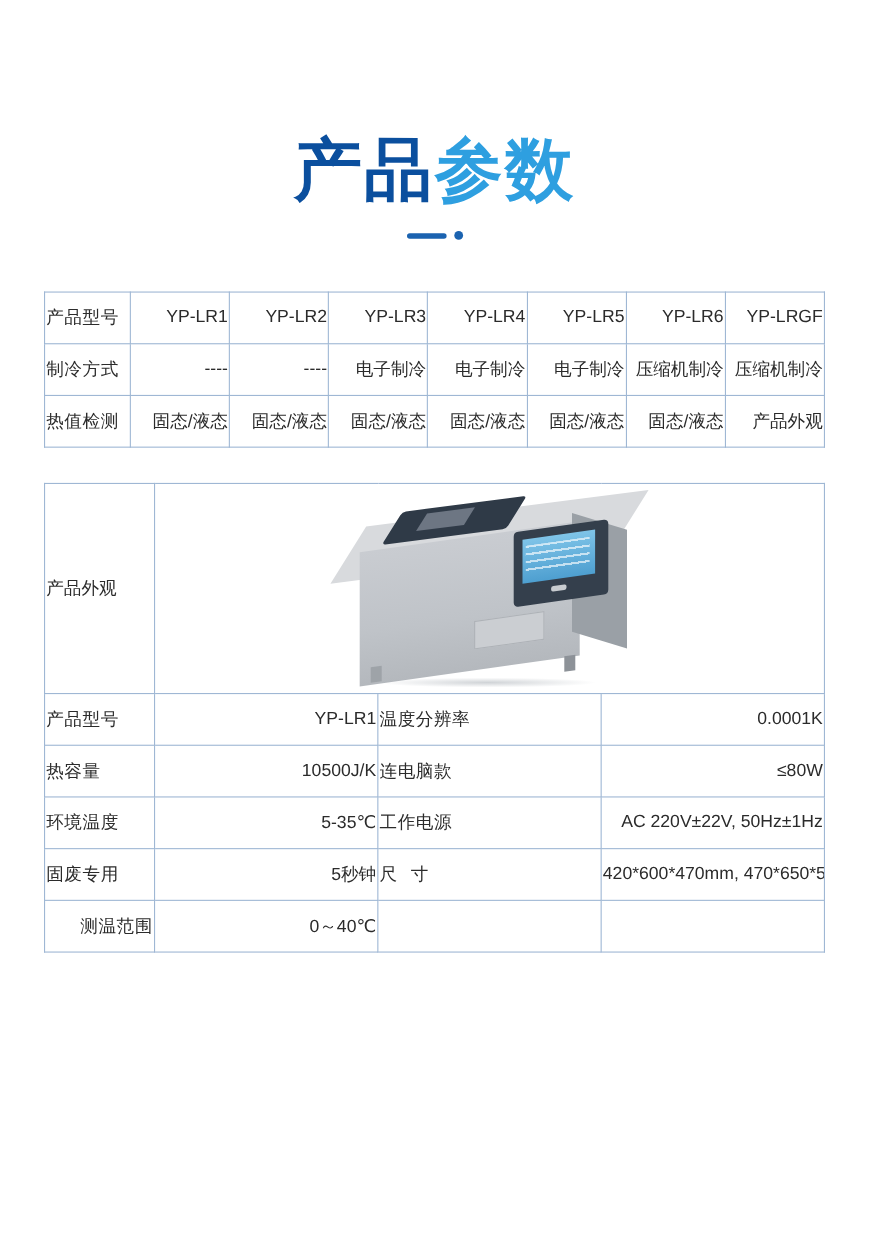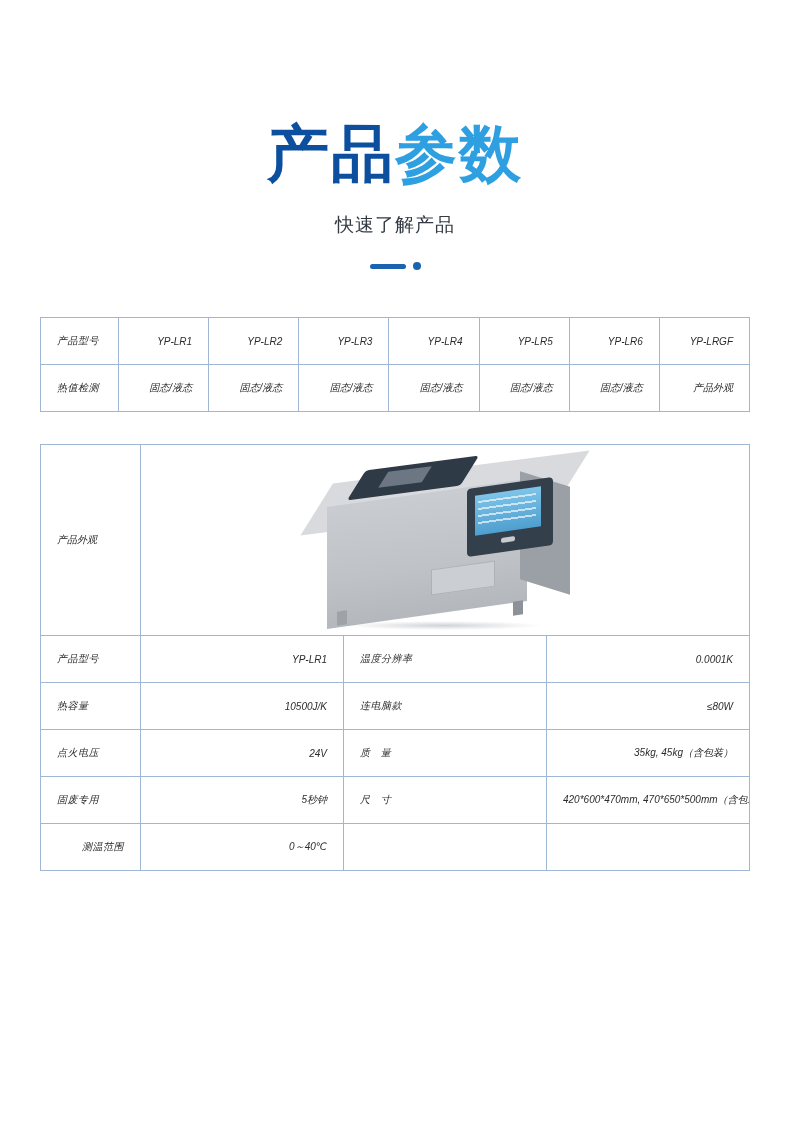--- a/index.html
+++ b/index.html
@@ -62,28 +62,27 @@
   .table-wrap {
     margin: 0 40px;
   }
   table.grid {
     width: 710px;
     border-collapse: collapse;
     table-layout: fixed;
   }
   table.grid td {
     border: 1px solid #9fb7d4;
-    font-size: 10px;
+    font-size: 16px;
     color: #2b2b2b;
-    padding: 0 16px;
+    padding: 0 1px;
     height: 47px;
     vertical-align: middle;
     white-space: nowrap;
     overflow: hidden;
-    font-style: italic;
   }
   .t1 { margin-top: 47px; }
   .t1 td { height: 47px; }
 
   
   .t1 tr:first-child td:first-child { border-top-left-radius: 9px; }
   .t1 tr:first-child td:last-child  { border-top-right-radius: 9px; }
   .t1 tr:last-child td:first-child  { border-bottom-left-radius: 9px; }
   .t1 tr:last-child td:last-child   { border-bottom-right-radius: 9px; }
 
@@ -228,39 +227,48 @@
 </style>
 </head>
 <body>
 
 <div class="page">
 
   <div class="header">
     <h1 class="main-title">
       <span class="t-dark">产品</span><span class="t-light">参数</span>
     </h1>
-    <div class="subtitle">快速了解产品</div>
     <div class="divider">
       <span class="bar"></span>
       <span class="dot"></span>
     </div>
   </div>
 
   <div class="table-wrap">
     <table class="grid t1">
       <tbody>
         <tr>
           <td class="label-cell" style="width:78px">产品型号</td>
           <td class="value-cell">YP-LR1</td>
           <td class="value-cell">YP-LR2</td>
           <td class="value-cell">YP-LR3</td>
           <td class="value-cell">YP-LR4</td>
           <td class="value-cell">YP-LR5</td>
           <td class="value-cell">YP-LR6</td>
           <td class="value-cell">YP-LRGF</td>
+        </tr>
+        <tr>
+          <td class="label-cell">制冷方式</td>
+          <td class="value-cell">----</td>
+          <td class="value-cell">----</td>
+          <td class="value-cell">电子制冷</td>
+          <td class="value-cell">电子制冷</td>
+          <td class="value-cell">电子制冷</td>
+          <td class="value-cell">压缩机制冷</td>
+          <td class="value-cell">压缩机制冷</td>
         </tr>
         <tr>
           <td class="label-cell">热值检测</td>
           <td class="value-cell">固态/液态</td>
           <td class="value-cell">固态/液态</td>
           <td class="value-cell">固态/液态</td>
           <td class="value-cell">固态/液态</td>
           <td class="value-cell">固态/液态</td>
           <td class="value-cell">固态/液态</td>
           <td class="value-cell">产品外观</td>
@@ -299,24 +307,24 @@
           <td class="label-cell" style="width:110px">温度分辨率</td>
           <td class="value-cell">0.0001K</td>
         </tr>
         <tr>
           <td class="label-cell">热容量</td>
           <td class="value-cell">10500J/K</td>
           <td class="label-cell">连电脑款</td>
           <td class="value-cell">≤80W</td>
         </tr>
         <tr>
-          <td class="label-cell">点火电压</td>
-          <td class="value-cell">24V</td>
-          <td class="label-cell spaced">质 量</td>
-          <td class="value-cell">35kg, 45kg（含包装）</td>
+          <td class="label-cell">环境温度</td>
+          <td class="value-cell">5-35℃</td>
+          <td class="label-cell">工作电源</td>
+          <td class="value-cell">AC 220V±22V, 50Hz±1Hz</td>
         </tr>
         <tr>
           <td class="label-cell">固废专用</td>
           <td class="value-cell">5秒钟</td>
           <td class="label-cell spaced">尺 寸</td>
           <td class="value-cell multiline">420*600*470mm,
 470*650*500mm（含包装）</td>
         </tr>
         <tr>
           <td class="label-cell">测温范围</td>

